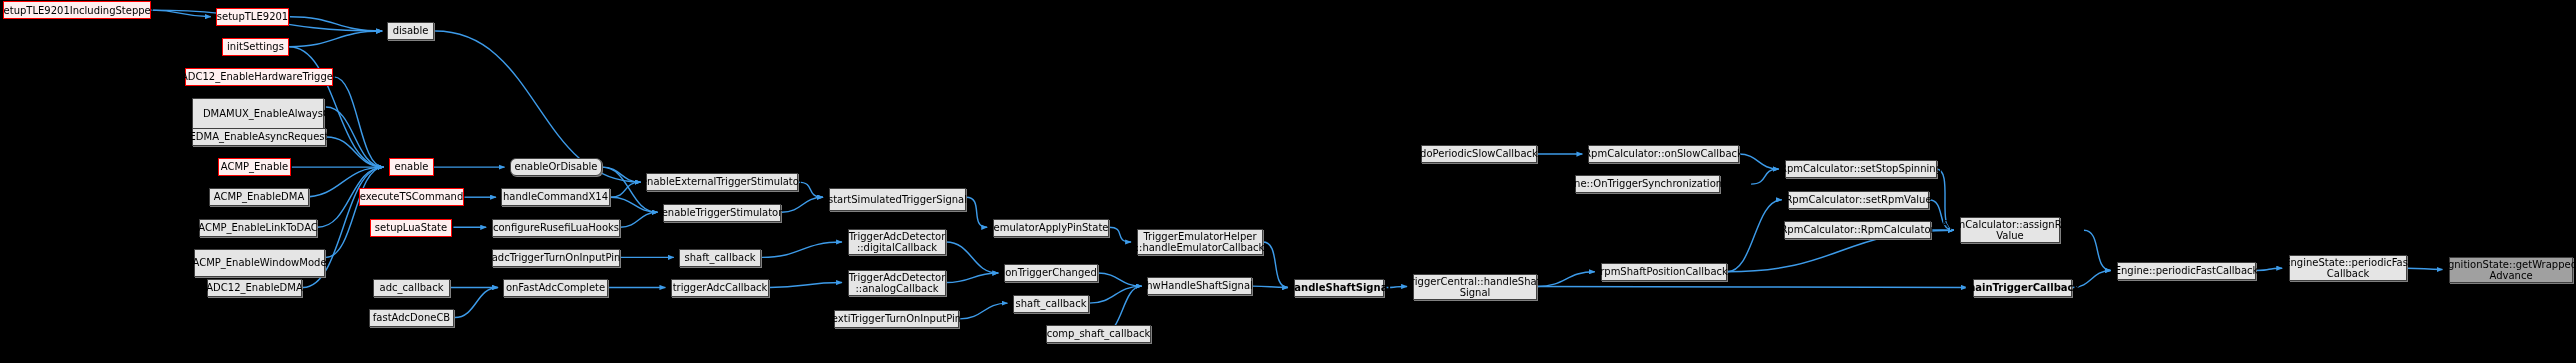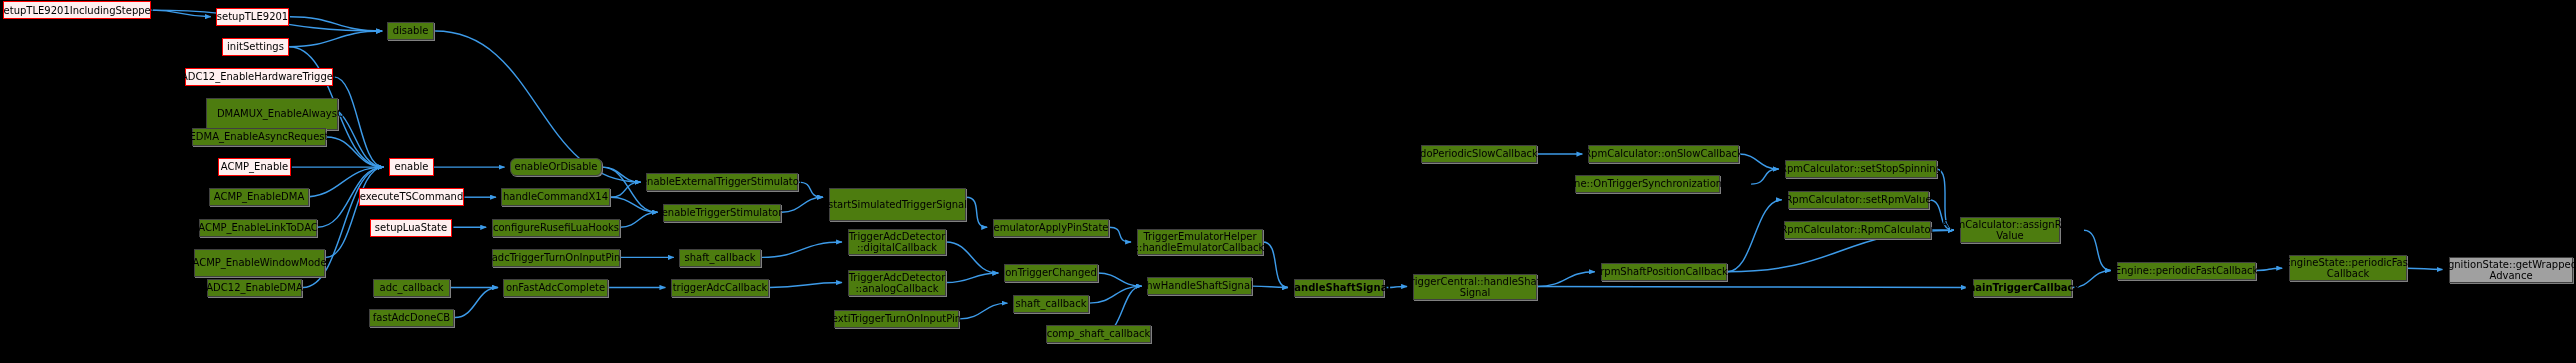--- a/index.html
+++ b/index.html
@@ -3,21 +3,21 @@
 <meta charset="utf-8">
 <title>Call Graph</title>
 <style>
   html,body{margin:0;padding:0;background:#000;}
   #graph{position:relative;width:2576px;height:363px;background:#000;overflow:hidden;
          font-family:"DejaVu Sans","Liberation Sans",sans-serif;}
   svg.edges{position:absolute;left:0;top:0;width:2576px;height:363px;pointer-events:none;}
   .node{position:absolute;box-sizing:border-box;display:flex;align-items:center;
         justify-content:center;text-align:center;line-height:1.12;
         font-size:10px;color:#000;white-space:pre-line;padding:0.7px 3.9px;}
-  .node.plain{background:#4d7c0f;border:0.7px solid #404040;
+  .node.plain{background:#e5e5e5;border:0.7px solid #404040;
         box-shadow:1px 1px 0 0 #808080;}
   .node.hl{background:#fff0f0;border:1px solid #ff0000;}
   .node.cur{background:#a0a0a0;border:0.7px solid #404040;
         box-shadow:1px 1px 0 0 #808080;}
 </style>
 </head>
 <body>
 
 <div id="graph">
   <svg class="edges" viewBox="0 0 3936 555" width="2576" height="363">
@@ -82,21 +82,21 @@
         <path d="M3167,439.5 C3196.5,439.5 3196.5,413.5 3226,413.5" fill="none" stroke="#3d9be9" stroke-width="2.2" marker-end="url(#ah)"></path>
         <path d="M3448,413.5 C3476,413.5 3460,410 3488,410" fill="none" stroke="#3d9be9" stroke-width="2.2" marker-end="url(#ah)"></path>
         <path d="M3678,410 C3706,410 3705,412 3733,412" fill="none" stroke="#3d9be9" stroke-width="2.2" marker-end="url(#ah)"></path>
       </g>
   </svg>
   <div id="node-layer">
       <div class="node hl" style="left: 2.6px; top: 1.3px; width: 148px; height: 17.7px;"><span>setupTLE9201IncludingStepper</span></div>
       <div class="node hl" style="left: 216px; top: 7.9px; width: 73px; height: 17.7px;"><span>setupTLE9201</span></div>
       <div class="node hl" style="left: 222px; top: 38px; width: 67px; height: 17.7px;"><span>initSettings</span></div>
       <div class="node hl" style="left: 185px; top: 68px; width: 148px; height: 17.7px;"><span>ADC12_EnableHardwareTrigger</span></div>
-      <div class="node plain" style="left: 206px; top: 98px; width: 132px; height: 32px; padding-left: 28px;"><span>DMAMUX_EnableAlwaysOn</span></div>
+      <div class="node plain" style="left: 192px; top: 98px; width: 132px; height: 32px; padding-left: 28px;"><span>DMAMUX_EnableAlwaysOn</span></div>
       <div class="node plain" style="left: 192px; top: 128px; width: 134px; height: 17.7px;"><span>EDMA_EnableAsyncRequest</span></div>
       <div class="node hl" style="left: 218px; top: 158px; width: 73px; height: 17.7px;"><span>ACMP_Enable</span></div>
       <div class="node plain" style="left: 209px; top: 188px; width: 100px; height: 17.7px;"><span>ACMP_EnableDMA</span></div>
       <div class="node plain" style="left: 199px; top: 219px; width: 118px; height: 17.7px;"><span>ACMP_EnableLinkToDAC</span></div>
       <div class="node plain" style="left: 194px; top: 249px; width: 131px; height: 28px;"><span>ACMP_EnableWindowMode</span></div>
       <div class="node plain" style="left: 207px; top: 279px; width: 95px; height: 17.7px;"><span>ADC12_EnableDMA</span></div>
       <div class="node plain" style="left: 387px; top: 22px; width: 47px; height: 17.7px;"><span>disable</span></div>
       <div class="node hl" style="left: 389px; top: 158px; width: 45px; height: 17.7px;"><span>enable</span></div>
       <div class="node hl" style="left: 359px; top: 188px; width: 105px; height: 17.7px;"><span>executeTSCommand</span></div>
       <div class="node hl" style="left: 370px; top: 219px; width: 82px; height: 17.7px;"><span>setupLuaState</span></div>
@@ -104,21 +104,21 @@
       <div class="node plain" style="left: 369px; top: 309px; width: 85px; height: 17.7px;"><span>fastAdcDoneCB</span></div>
       <div class="node plain" style="left: 510px; top: 158px; width: 92px; height: 17.7px; border-radius: 6px;"><span>enableOrDisable</span></div>
       <div class="node plain" style="left: 501px; top: 188px; width: 109px; height: 17.7px;"><span>handleCommandX14</span></div>
       <div class="node plain" style="left: 492px; top: 219px; width: 128px; height: 17.7px;"><span>configureRusefiLuaHooks</span></div>
       <div class="node plain" style="left: 492px; top: 249px; width: 128px; height: 17.7px;"><span>adcTriggerTurnOnInputPin</span></div>
       <div class="node plain" style="left: 503px; top: 279px; width: 105px; height: 17.7px;"><span>onFastAdcComplete</span></div>
       <div class="node plain" style="left: 646px; top: 173px; width: 152px; height: 17.7px;"><span>enableExternalTriggerStimulator</span></div>
       <div class="node plain" style="left: 663px; top: 204px; width: 118px; height: 17.7px;"><span>enableTriggerStimulator</span></div>
       <div class="node plain" style="left: 679px; top: 249px; width: 82px; height: 17.7px;"><span>shaft_callback</span></div>
       <div class="node plain" style="left: 671px; top: 279px; width: 98px; height: 17.7px;"><span>triggerAdcCallback</span></div>
-      <div class="node plain" style="left: 829px; top: 188px; width: 137px; height: 33px;"><span>startSimulatedTriggerSignal</span></div>
+      <div class="node plain" style="left: 829px; top: 188px; width: 137px; height: 23px;"><span>startSimulatedTriggerSignal</span></div>
       <div class="node plain" style="left: 848px; top: 229px; width: 98px; height: 26px;"><span>TriggerAdcDetector
 ::digitalCallback</span></div>
       <div class="node plain" style="left: 848px; top: 270px; width: 98px; height: 26px;"><span>TriggerAdcDetector
 ::analogCallback</span></div>
       <div class="node plain" style="left: 834px; top: 310px; width: 125px; height: 17.7px;"><span>extiTriggerTurnOnInputPin</span></div>
       <div class="node plain" style="left: 993px; top: 219px; width: 116px; height: 17.7px;"><span>emulatorApplyPinState</span></div>
       <div class="node plain" style="left: 1004px; top: 264px; width: 94px; height: 17.7px;"><span>onTriggerChanged</span></div>
       <div class="node plain" style="left: 1013px; top: 295px; width: 76px; height: 17.7px;"><span>shaft_callback</span></div>
       <div class="node plain" style="left: 998px; top: 325px; width: 105px; height: 17.7px; margin-left: 48px;"><span>comp_shaft_callback</span></div>
       <div class="node plain" style="left: 1137px; top: 229px; width: 126px; height: 26px;"><span>TriggerEmulatorHelper

